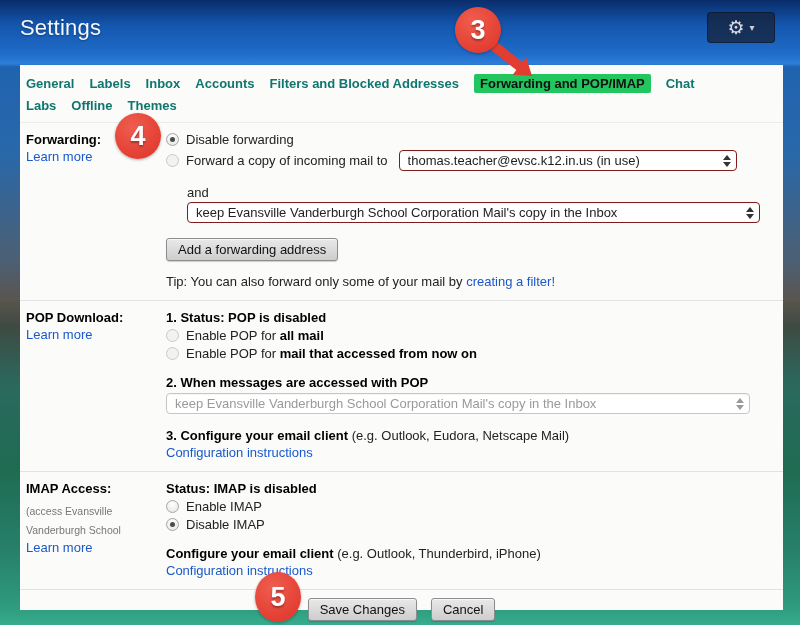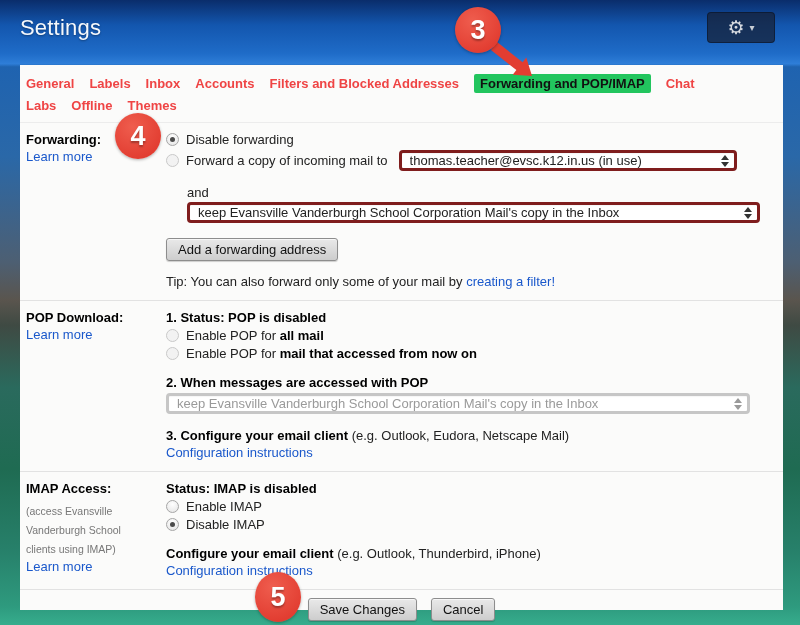--- a/index.html
+++ b/index.html
@@ -32,21 +32,21 @@
 
   
   .card {
     position:absolute; left:20px; top:65px; width:763px; height:545px;
     background:#fbfbfa; color:#222; font-size:13px;
   }
 
   
   .tabs { padding:7px 10px 6px 6px; border-bottom:1px solid #ececec; }
   .tabrow { display:flex; gap:15px; align-items:center; height:22px; flex-wrap:nowrap; }
-  .tab { color:#ef4444; font-weight:bold; white-space:nowrap; cursor:pointer; padding:2px 0; }
+  .tab { color:#0f766e; font-weight:bold; white-space:nowrap; cursor:pointer; padding:2px 0; }
   .tab.active { color:#111; background:#22c55e; padding:2px 6px; border-radius:2px; cursor:default; }
 
   
   .section { display:flex; border-bottom:1px solid #e2e2e2; padding:9px 14px 11px 6px; }
   .lcol { width:140px; flex-shrink:0; }
   .ccol { flex:1; min-width:0; }
   .sec-label { font-weight:bold; color:#000; margin-bottom:2px; }
   a.lnk { color:#1a58cb; text-decoration:none; cursor:pointer; }
   .bold { font-weight:bold; color:#000; }
   .note { font-size:10.5px; color:#777; line-height:19px; margin-top:6px; }
@@ -61,21 +61,21 @@
   }
   .radio.sel::after {
     content:""; position:absolute; left:3px; top:3px; width:5px; height:5px;
     border-radius:50%; background:#4b4b4b;
   }
   .radio.dim { border-color:#c9c9c9; background:#f2f2f2; }
 
   
   .mac-select {
     display:flex; align-items:center; height:21px; background:#fff;
-    border:3px solid #7f1d1d; border-radius:4px; padding:0 5px 0 8px;
+    border:1px solid #7f1d1d; border-radius:4px; padding:0 5px 0 8px;
     cursor:pointer; box-shadow:inset 0 1px 1px rgba(0,0,0,.04);
   }
   .mac-select .sel-txt { flex:1; white-space:nowrap; overflow:hidden; color:#222; }
   .mac-select.disabled { border-color:#c6c6c6; }
   .mac-select.disabled .sel-txt { color:#9a9a9a; }
   .stepper { display:flex; flex-direction:column; gap:2px; margin-left:6px; }
   .tri-up { width:0; height:0; border-left:4px solid transparent; border-right:4px solid transparent; border-bottom:5px solid #333; }
   .tri-down { width:0; height:0; border-left:4px solid transparent; border-right:4px solid transparent; border-top:5px solid #333; }
   .disabled .tri-up { border-bottom-color:#9a9a9a; }
   .disabled .tri-down { border-top-color:#9a9a9a; }
@@ -199,21 +199,20 @@
         <a class="lnk" style="display:inline-block; margin-top:2px;">Configuration instructions</a>
       </div>
     </div>
 
     <div class="section">
       <div class="lcol">
         <div class="sec-label">IMAP Access:</div>
         <div class="note">
           <div>(access Evansville</div>
           <div>Vanderburgh School</div>
-          <div>clients using IMAP)</div>
         </div>
         <a class="lnk">Learn more</a>
       </div>
       <div class="ccol">
         <div class="bold">Status: IMAP is disabled</div>
         <div class="opt-row">
           <span class="radio"></span>
           <span>Enable IMAP</span>
         </div>
         <div class="opt-row">

